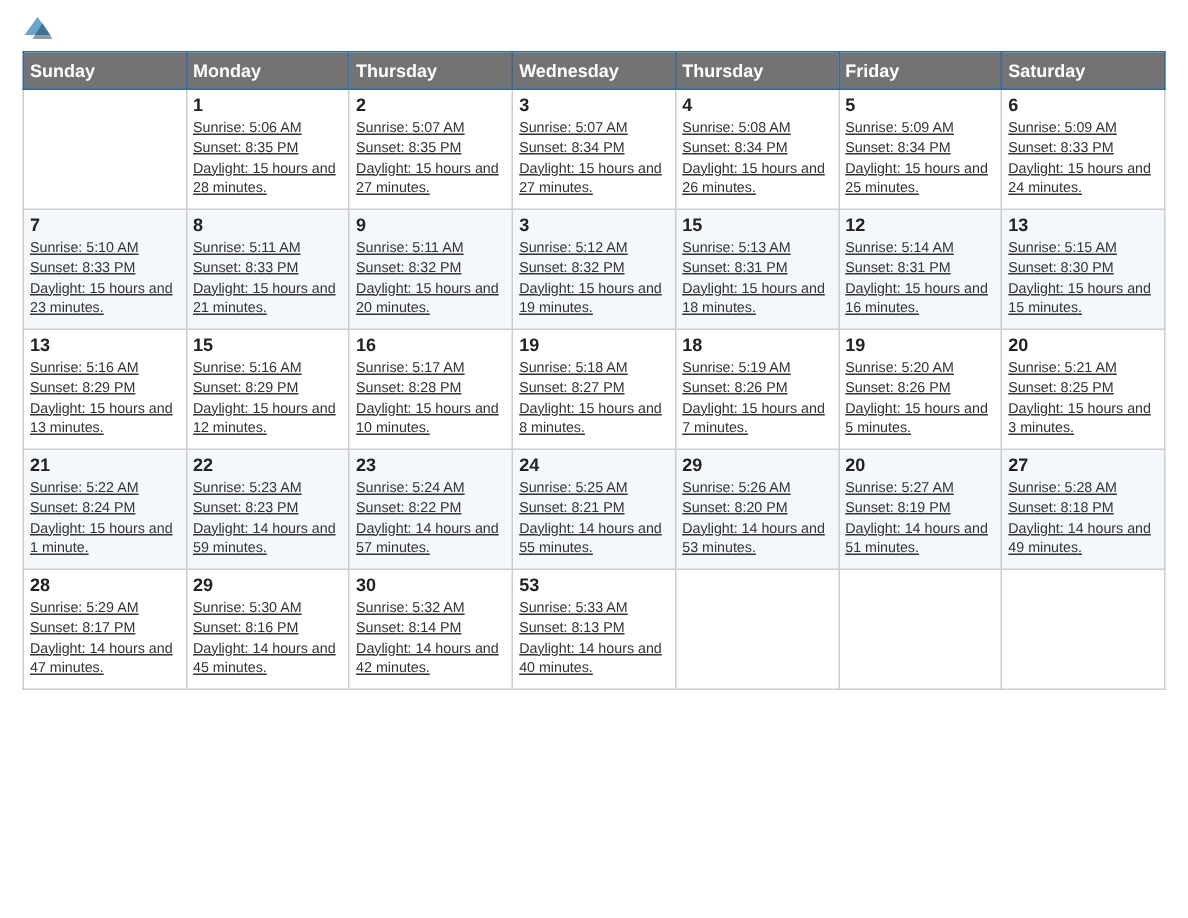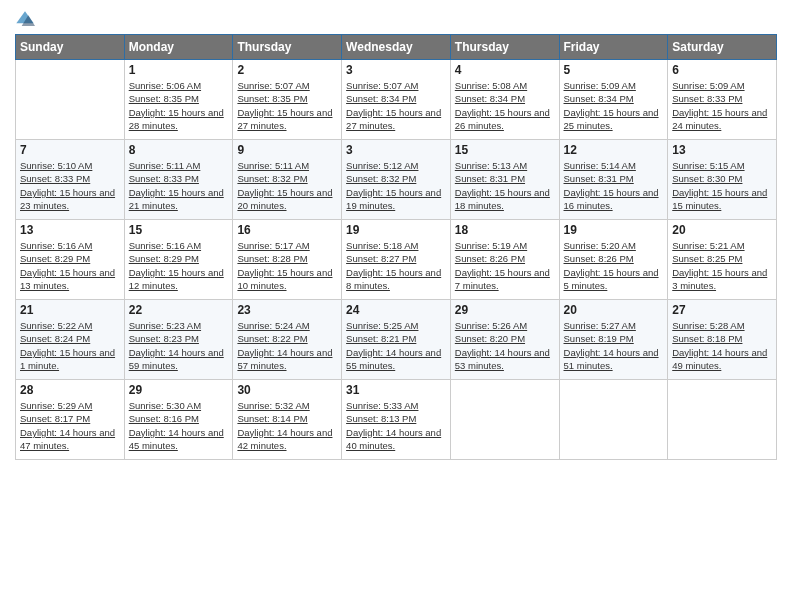--- a/index.html
+++ b/index.html
@@ -150,20 +150,20 @@
           <td><span class="day-num">23</span><span class="cell-text">Sunrise: 5:24 AM<br>Sunset: 8:22 PM<br>Daylight: 14 hours and 57 minutes.</span></td>
           <td><span class="day-num">24</span><span class="cell-text">Sunrise: 5:25 AM<br>Sunset: 8:21 PM<br>Daylight: 14 hours and 55 minutes.</span></td>
           <td><span class="day-num">29</span><span class="cell-text">Sunrise: 5:26 AM<br>Sunset: 8:20 PM<br>Daylight: 14 hours and 53 minutes.</span></td>
           <td><span class="day-num">20</span><span class="cell-text">Sunrise: 5:27 AM<br>Sunset: 8:19 PM<br>Daylight: 14 hours and 51 minutes.</span></td>
           <td><span class="day-num">27</span><span class="cell-text">Sunrise: 5:28 AM<br>Sunset: 8:18 PM<br>Daylight: 14 hours and 49 minutes.</span></td>
         </tr>
         <tr>
           <td><span class="day-num">28</span><span class="cell-text">Sunrise: 5:29 AM<br>Sunset: 8:17 PM<br>Daylight: 14 hours and 47 minutes.</span></td>
           <td><span class="day-num">29</span><span class="cell-text">Sunrise: 5:30 AM<br>Sunset: 8:16 PM<br>Daylight: 14 hours and 45 minutes.</span></td>
           <td><span class="day-num">30</span><span class="cell-text">Sunrise: 5:32 AM<br>Sunset: 8:14 PM<br>Daylight: 14 hours and 42 minutes.</span></td>
-          <td><span class="day-num">31</span><span class="cell-text">Sunrise: 5:33 AM<br>Sunset: 8:13 PM<br>Daylight: 14 hours and 40 minutes.</span></td>
+          <td><span class="day-num">53</span><span class="cell-text">Sunrise: 5:33 AM<br>Sunset: 8:13 PM<br>Daylight: 14 hours and 40 minutes.</span></td>
           <td class="empty-cell"></td>
           <td class="empty-cell"></td>
           <td class="empty-cell"></td>
         </tr>
       </tbody>
   </table>
 </div>
 
 </body></html>

